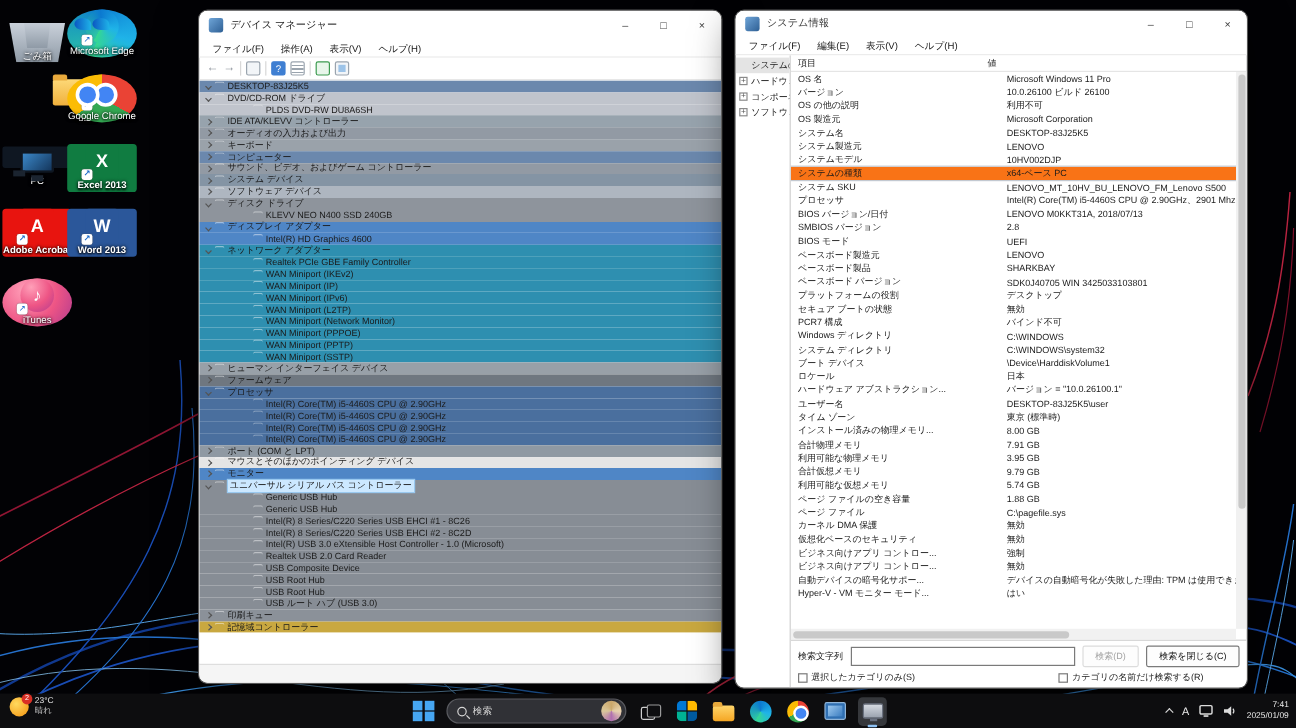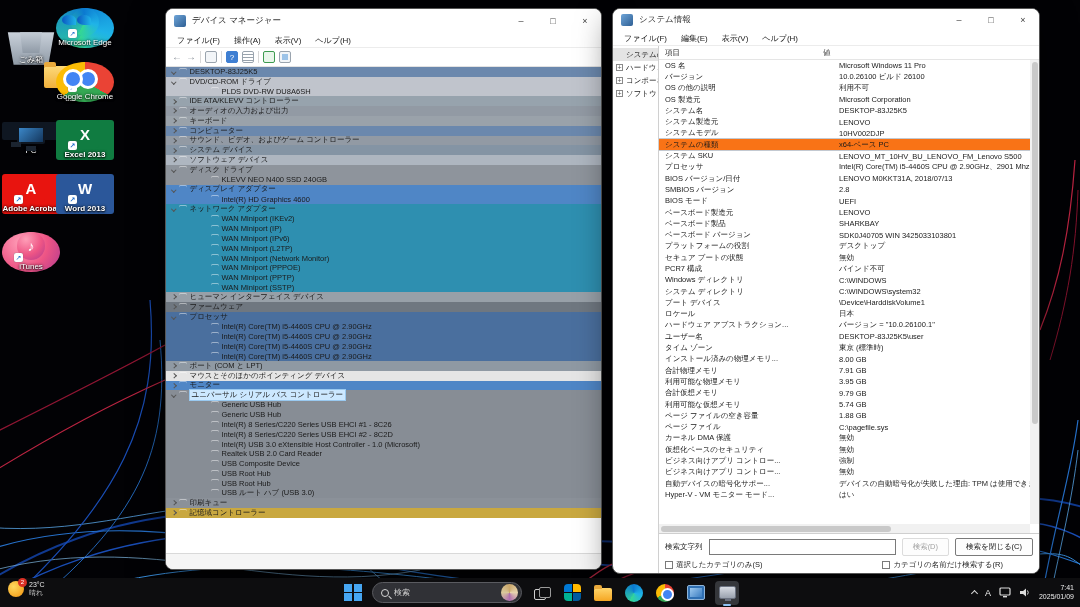--- a/index.html
+++ b/index.html
@@ -182,21 +182,21 @@
       <path d="M580,607 C620,570 660,560 720,570" stroke="#b02040" stroke-width="1.1"></path>
       <path d="M1040,330 C1060,280 1070,230 1075,160" stroke="#d02848" stroke-width="1.2"></path>
       <path d="M1050,360 C1068,300 1076,250 1078,190" stroke="#8f1430" stroke-width="1"></path>
       <path d="M1040,607 C1055,520 1070,480 1078,420" stroke="#2a7de0" stroke-width="1.2"></path>
       <path d="M1048,607 C1062,540 1072,500 1078,450" stroke="#62b8ff" stroke-width="0.8"></path>
     </g>
   </svg>
 
   <div class="dicons">
 
-      <div class="dcell ic-bin" style="left: 2px; top: 21px;">
+      <div class="dcell ic-bin" style="left: 2px; top: 8px;">
         <div class="icwrap" style="position:relative">
           <div class="ic ic-bin"></div>
         </div>
         <div class="dlabel">ごみ箱</div>
       </div>
 
       <div class="dcell ic-edge" style="left: 56px; top: 4px;">
         <div class="icwrap" style="position:relative">
           <div class="ic ic-edge"></div>
         <span class="sc-badge">↗</span>
@@ -373,20 +373,25 @@
           <span class="ticon"></span>
           <span class="tlabel">Intel(R) HD Graphics 4600</span>
         </div>
 
         <div class="trow lv1 open i-net">
           <span class="chev"></span>
           <span class="ticon"></span>
           <span class="tlabel">ネットワーク アダプター</span>
         </div>
 
+        <div class="trow lv2 leaf i-net">
+          <span class="chev"></span>
+          <span class="ticon"></span>
+          <span class="tlabel">Realtek PCIe GBE Family Controller</span>
+        </div>
 
         <div class="trow lv2 leaf i-net">
           <span class="chev"></span>
           <span class="ticon"></span>
           <span class="tlabel">WAN Miniport (IKEv2)</span>
         </div>
 
         <div class="trow lv2 leaf i-net">
           <span class="chev"></span>
           <span class="ticon"></span>

